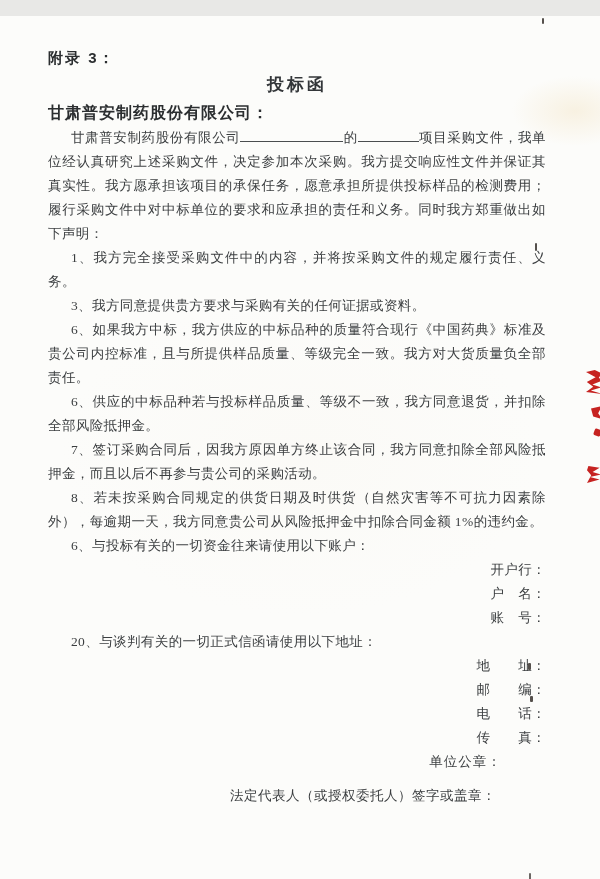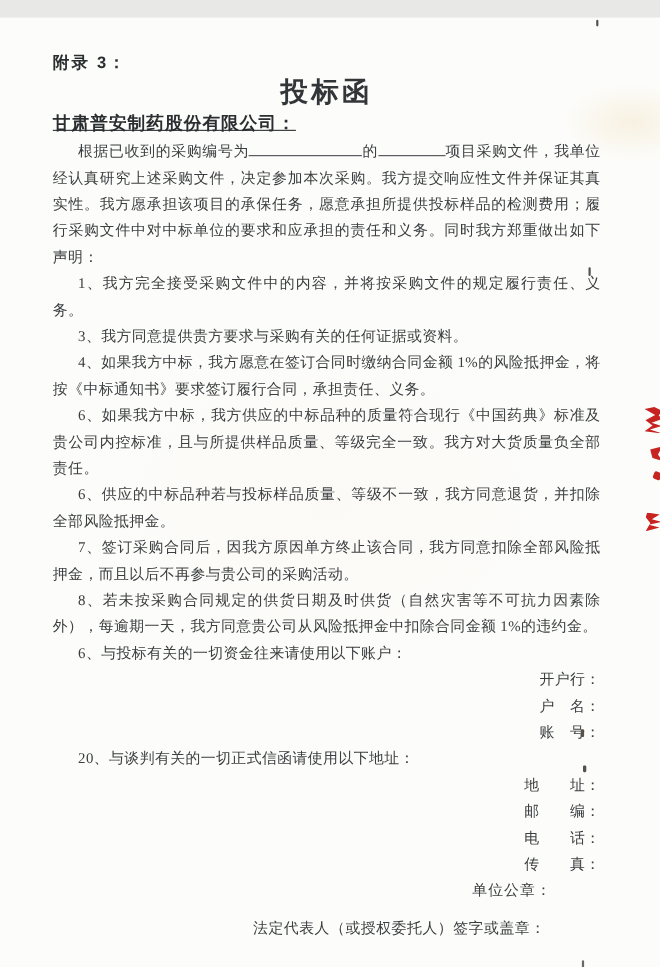--- a/index.html
+++ b/index.html
@@ -12,26 +12,26 @@
     overflow:hidden;
     font-family:"Liberation Serif","DejaVu Serif",serif;
     color:#3b3e40;
   }
   .doc { position:absolute; left:48px; right:54px; top:32px; }
   .appendix {
     font-family:"Liberation Sans","DejaVu Sans",sans-serif;
     font-weight:700; font-size:15px; line-height:20px; letter-spacing:2px; color:#2b2e30;
   }
   .title {
-    margin-top:4px; text-align:center; font-weight:700; font-size:25px;
+    margin-top:4px; text-align:center; font-weight:700; font-size:17px;
     line-height:26px; letter-spacing:3px; color:#333639;
   }
   .recipient {
     margin-top:4px; font-family:"Liberation Sans","DejaVu Sans",sans-serif;
-    font-weight:700; font-size:16px; line-height:22px; letter-spacing:1px; color:#2b2e30;text-decoration:underline;
+    font-weight:700; font-size:16px; line-height:22px; letter-spacing:1px; color:#2b2e30;
   }
   p { margin:0; }
   .body-line {
     font-size:13.5px; line-height:24px; letter-spacing:.4px;
     text-align:justify;
   }
   .intro { margin-top:2px; text-indent:1.7em; }
   .item { text-indent:1.7em; }
   .label-line { text-indent:1.3em; text-align:right; }
   .blank { display:inline-block; border-bottom:1px solid #4a4d4f; height:14px; vertical-align:baseline; }
@@ -65,25 +65,24 @@
 
 <div class="page">
   <div class="doc">
 
     <div class="appendix">附录 3：</div>
 
     <div class="title">投标函</div>
 
     <div class="recipient">甘肃普安制药股份有限公司：</div>
 
-    <p class="body-line intro"><span>根据已收到的采购编号为</span><span class="blank blank-long"></span><span>的</span><span class="blank blank-short"></span><span>项目采购文件，我单位经认真研究上述采购文件，决定参加本次采购。我方提交响应性文件并保证其真实性。我方愿承担该项目的承保任务，愿意承担所提供投标样品的检测费用；履行采购文件中对中标单位的要求和应承担的责任和义务。同时我方郑重做出如下声明：</span></p>
+    <p class="body-line intro"><span>甘肃普安制药股份有限公司</span><span class="blank blank-long"></span><span>的</span><span class="blank blank-short"></span><span>项目采购文件，我单位经认真研究上述采购文件，决定参加本次采购。我方提交响应性文件并保证其真实性。我方愿承担该项目的承保任务，愿意承担所提供投标样品的检测费用；履行采购文件中对中标单位的要求和应承担的责任和义务。同时我方郑重做出如下声明：</span></p>
 
     <p class="body-line item">1、我方完全接受采购文件中的内容，并将按采购文件的规定履行责任、义务。</p>
     <p class="body-line item">3、我方同意提供贵方要求与采购有关的任何证据或资料。</p>
-    <p class="body-line item">4、如果我方中标，我方愿意在签订合同时缴纳合同金额 1%的风险抵押金，将按《中标通知书》要求签订履行合同，承担责任、义务。</p>
     <p class="body-line item">6、如果我方中标，我方供应的中标品种的质量符合现行《中国药典》标准及贵公司内控标准，且与所提供样品质量、等级完全一致。我方对大货质量负全部责任。</p>
     <p class="body-line item">6、供应的中标品种若与投标样品质量、等级不一致，我方同意退货，并扣除全部风险抵押金。</p>
     <p class="body-line item">7、签订采购合同后，因我方原因单方终止该合同，我方同意扣除全部风险抵押金，而且以后不再参与贵公司的采购活动。</p>
     <p class="body-line item">8、若未按采购合同规定的供货日期及时供货（自然灾害等不可抗力因素除外），每逾期一天，我方同意贵公司从风险抵押金中扣除合同金额 1%的违约金。</p>
 
     <p class="body-line item">6、与投标有关的一切资金往来请使用以下账户：</p>
     <p class="body-line label-line">开户行：</p>
     <p class="body-line label-line">户　名：</p>
     <p class="body-line label-line">账　号：</p>
 

